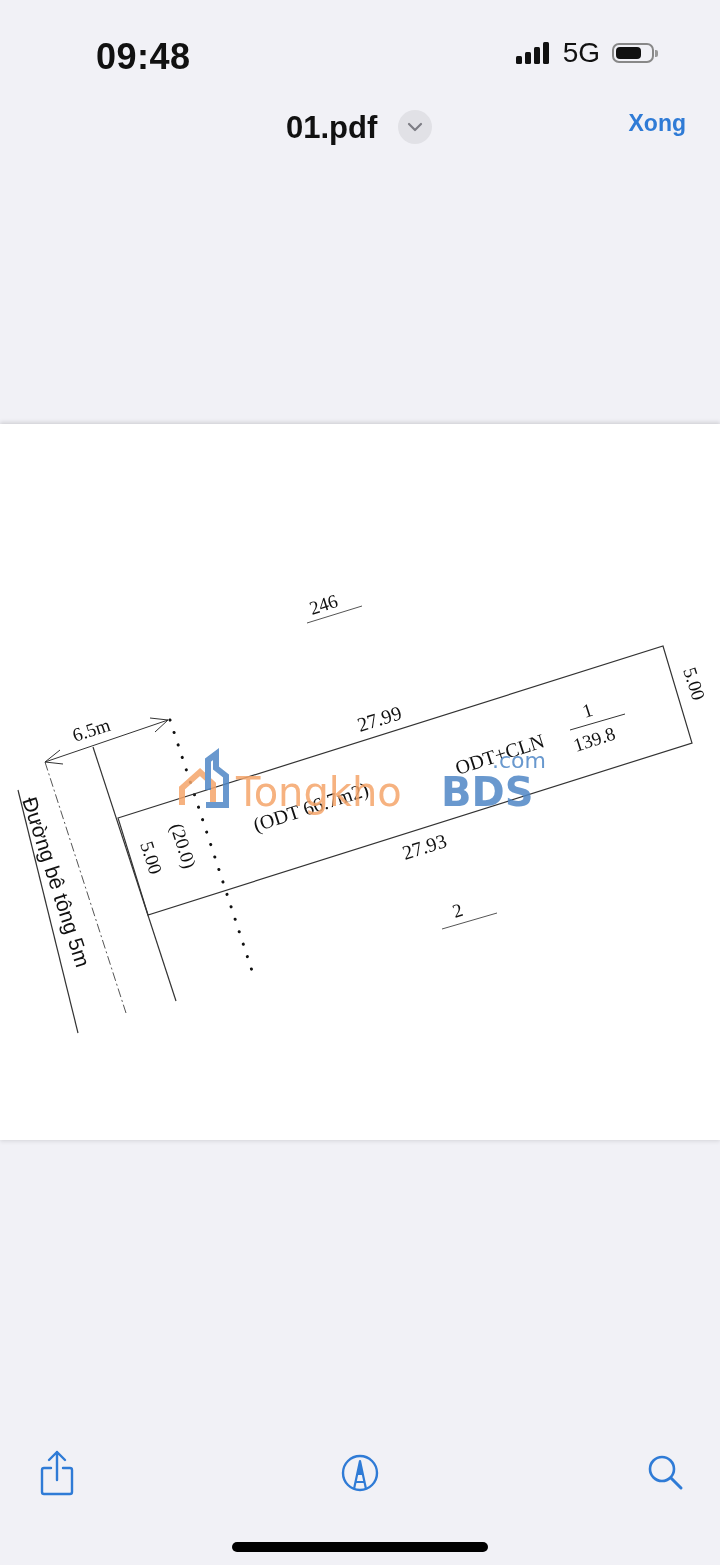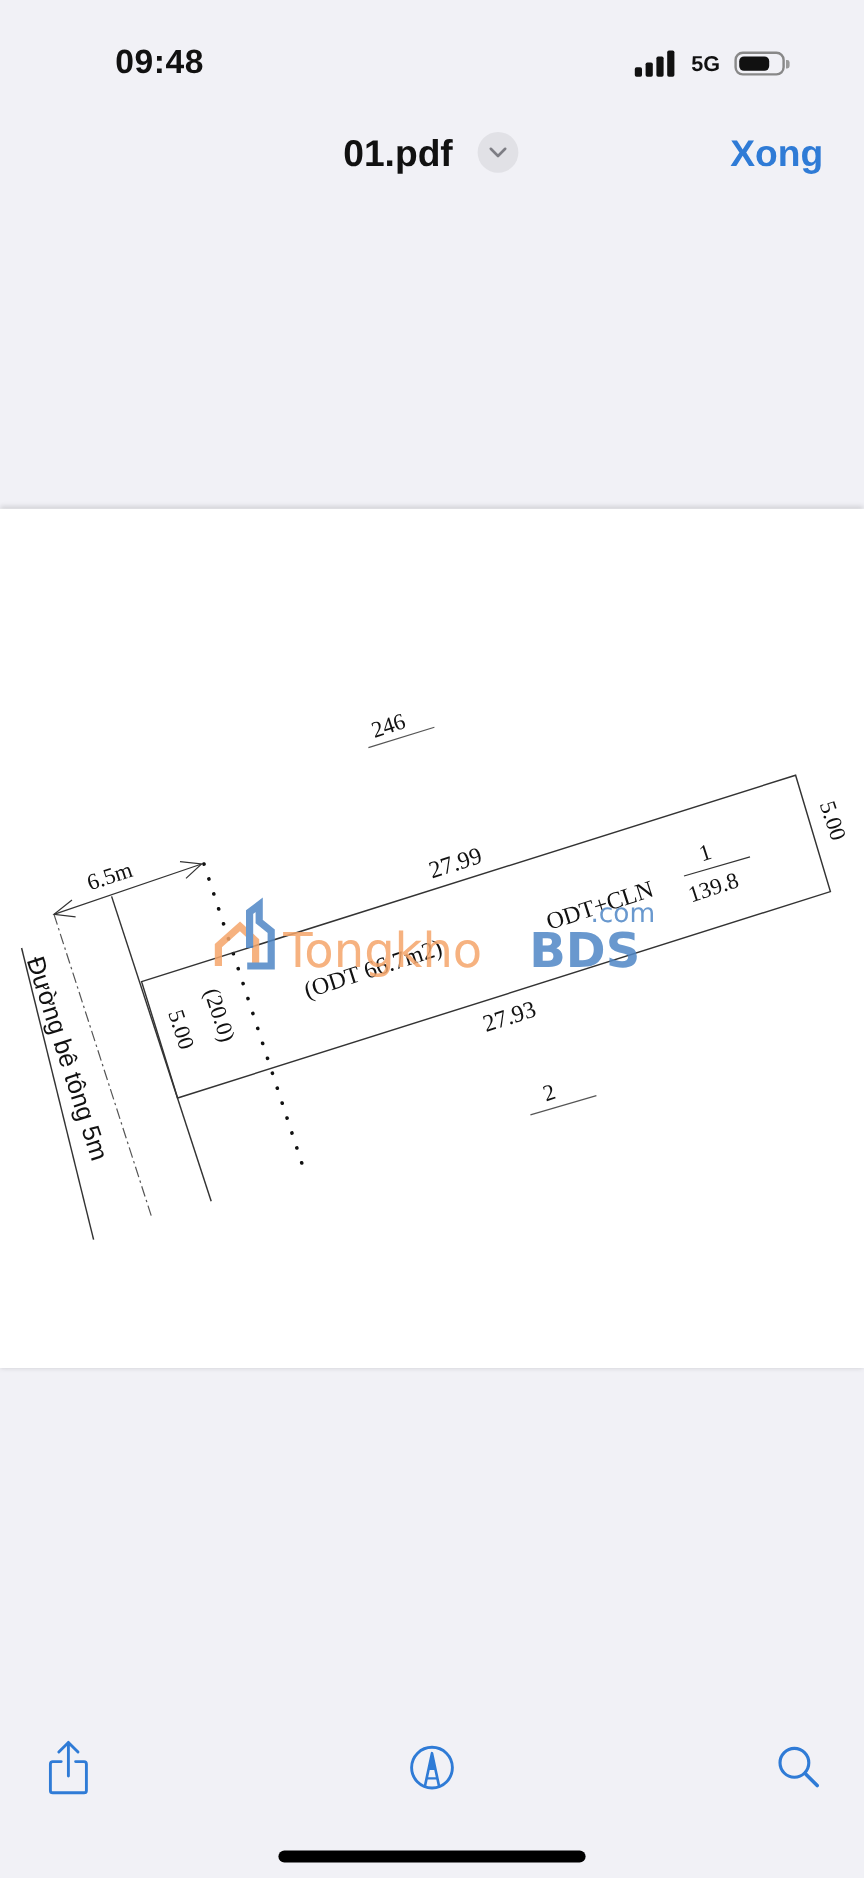--- a/index.html
+++ b/index.html
@@ -2,33 +2,33 @@
 <html><head>
 <meta charset="utf-8">
 <style>
   html, body { margin:0; padding:0; }
   body {
     width:720px; height:1565px; position:relative; overflow:hidden;
     background:#f1f1f6;
     font-family:"Liberation Sans", sans-serif;
   }
   .status-bar { position:absolute; top:0; left:0; width:720px; height:90px; }
-  .time { position:absolute; left:96px; top:36px; font-size:28px; font-weight:bold; color:#111; letter-spacing:0.5px; }
+  .time { position:absolute; left:96px; top:36px; font-size:36px; font-weight:bold; color:#111; letter-spacing:0.5px; }
   .status-right { position:absolute; right:66px; top:38px; height:30px; display:flex; align-items:center; gap:8px; }
   .signal { display:flex; align-items:flex-end; gap:3px; height:22px; }
   .signal span { display:block; width:6px; background:#111; border-radius:1.5px; }
-  .net { font-size:18px; color:#111; font-weight:bold; margin-left:6px; }
+  .net { font-size:28px; color:#111; font-weight:normal; margin-left:6px; }
   .battery { width:42px; height:20px; border:2px solid #888; border-radius:7px; position:relative; box-sizing:border-box; margin-left:4px; }
   .battery .fill { position:absolute; left:2px; top:2px; width:25px; height:12px; background:#111; border-radius:4px; }
   .battery:after { content:""; position:absolute; right:-6px; top:5px; width:3px; height:7px; background:#999; border-radius:0 2px 2px 0; }
 
   .nav-bar { position:absolute; top:95px; left:0; width:720px; height:64px; }
   .doc-title { position:absolute; left:286px; top:110px; font-size:31px; color:#111; font-weight:700; }
   .title-chevron { position:absolute; left:398px; top:110px; width:34px; height:34px; border-radius:50%; background:#e1e1e6; display:flex; align-items:center; justify-content:center; cursor:pointer; }
-  .done-btn { position:absolute; right:34px; top:110px; font-size:31px; color:#2f7bd6; font-weight:bold; cursor:pointer; }
+  .done-btn { position:absolute; right:34px; top:110px; font-size:23px; color:#2f7bd6; font-weight:bold; cursor:pointer; }
 
   .page { position:absolute; left:0; top:424px; width:720px; height:716px; background:#fff; box-shadow:0 -2px 4px rgba(0,0,0,0.12), 0 2px 4px rgba(0,0,0,0.08); }
   .drawing { position:absolute; left:0; top:0; width:720px; height:716px; }
 
   .toolbar { position:absolute; left:0; top:1440px; width:720px; height:70px; }
   .tb-btn { position:absolute; top:1448px; width:50px; height:50px; cursor:pointer; }
   .home-indicator { position:absolute; left:232px; top:1542px; width:256px; height:10px; border-radius:5px; background:#000; }
 </style>
 </head>
 <body>

